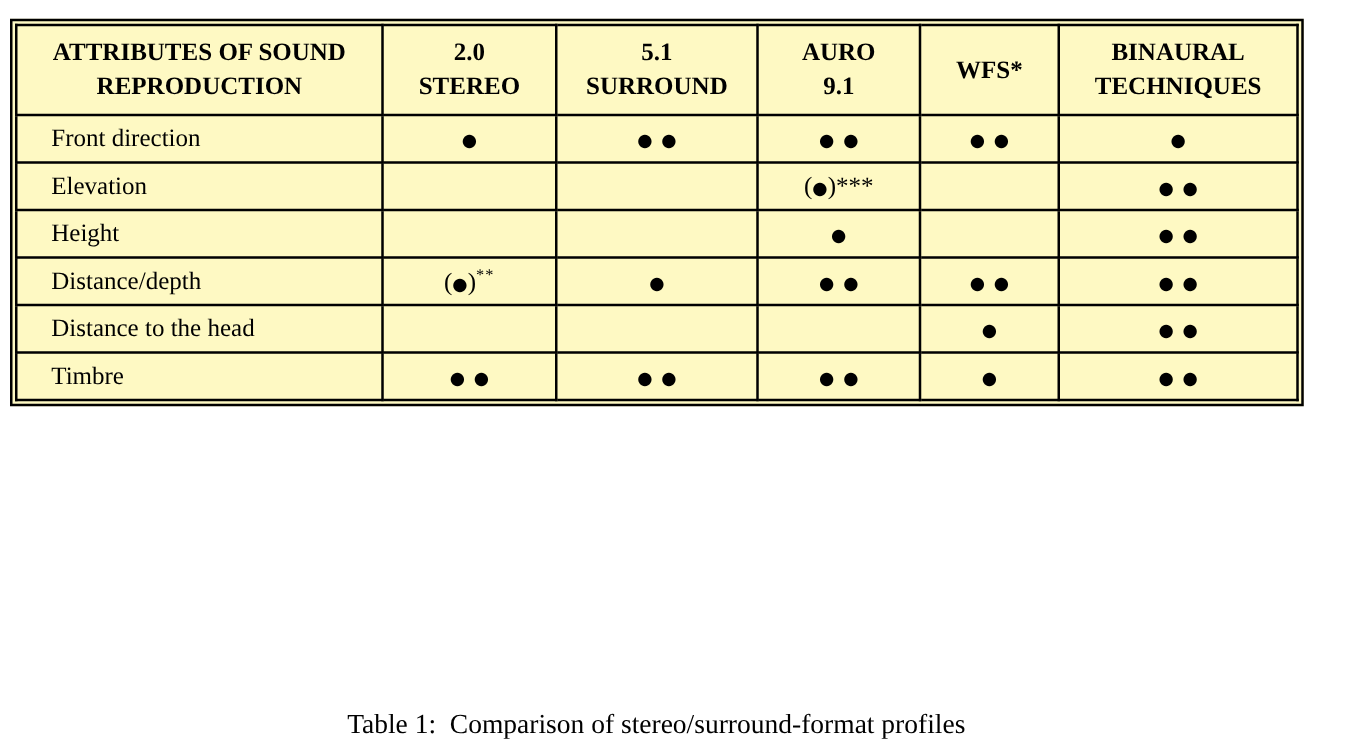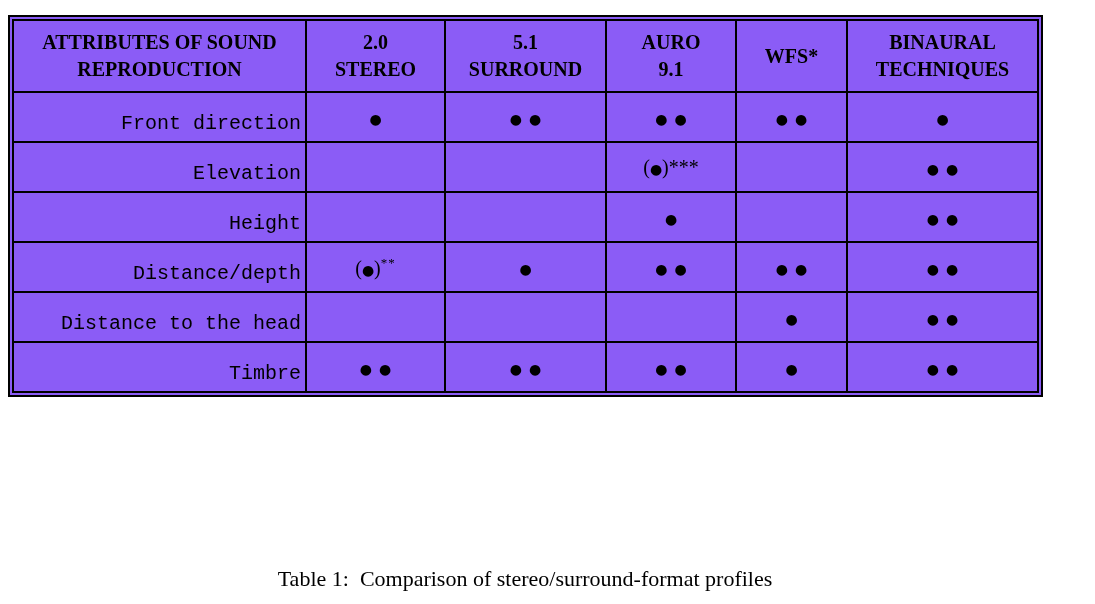--- a/index.html
+++ b/index.html
@@ -15,21 +15,21 @@
     color: #000000;
     font-family: "Liberation Serif", "DejaVu Serif", serif;
     overflow: hidden;
   }
   .table-outer {
     position: absolute;
     left: 8px;
     top: 15px;
     border: 2px solid #000000;
     padding: 2px;
-    background: #8b5cf6;
+    background: #fef9c3;
   }
   table.grid {
     border-collapse: collapse;
     table-layout: fixed;
   }
   table.grid th, table.grid td {
     border: 2px solid #000000;
     overflow: hidden;
   }
   th.colhead {
@@ -37,25 +37,24 @@
     font-size: 20px;
     font-weight: bold;
     text-align: center;
     vertical-align: middle;
     line-height: 27px;
     padding: 0 4px;
   }
   td.rowlabel {
     height: 36px;
     font-size: 20px;
-    text-align: right;
+    text-align: left;
     vertical-align: middle;
-    padding: 12px 4px 0 27px;
+    padding: 0 4px 0 27px;
     white-space: nowrap;
-    font-family: Liberation Mono, monospace;
   }
   td.cell {
     height: 36px;
     font-size: 20px;
     text-align: center;
     vertical-align: middle;
     padding: 0;
     white-space: nowrap;
   }
   .dot {

